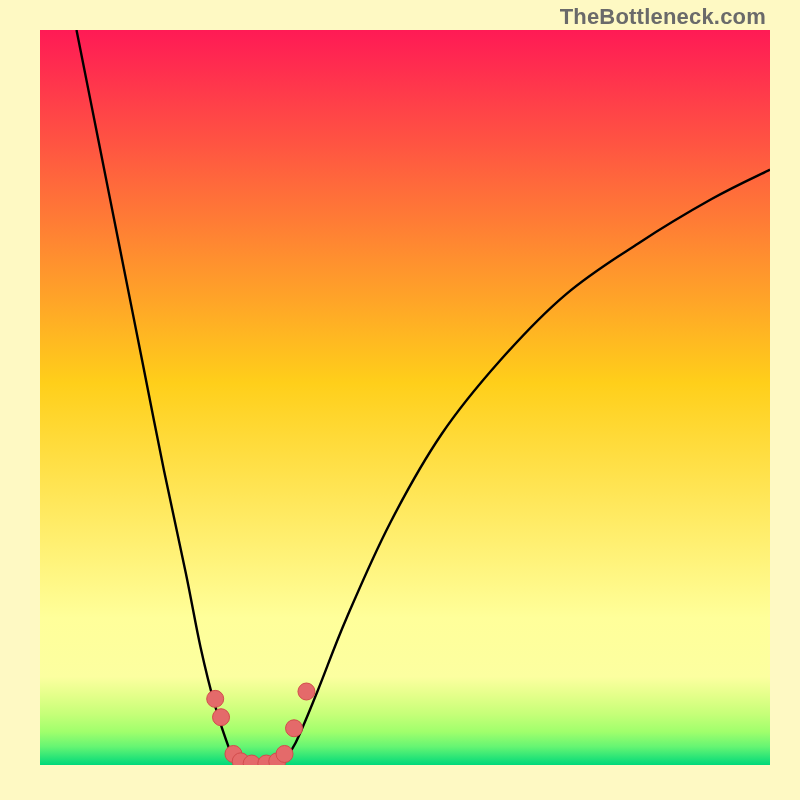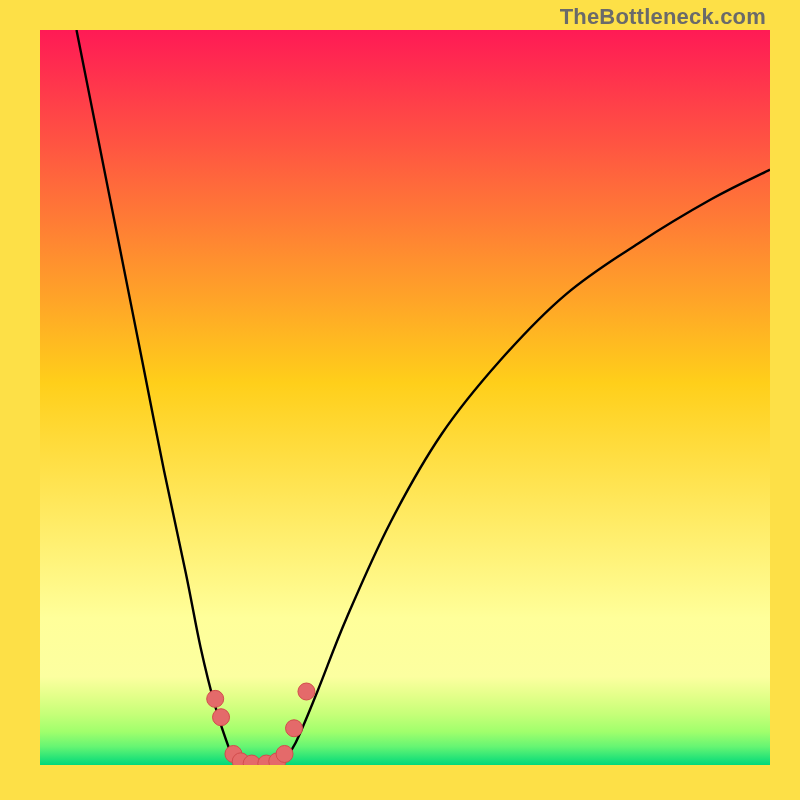--- a/index.html
+++ b/index.html
@@ -9,21 +9,21 @@
     height: 800px;
     background: #000;
     overflow: hidden;
   }
   .frame {
     position: absolute;
     left: 0;
     top: 0;
     width: 800px;
     height: 800px;
-    background: #fde047;
+    background: #fef9c3;
   }
   .plot-area {
     position: absolute;
     left: 40px;
     top: 30px;
     width: 730px;
     height: 735px;
     overflow: hidden;
   }
   .gradient {

